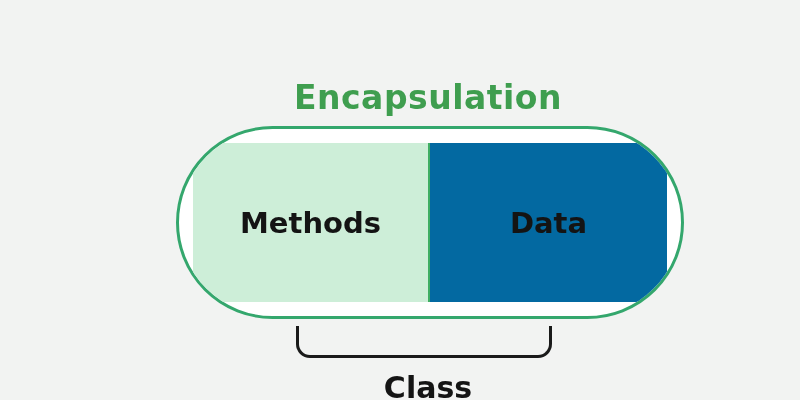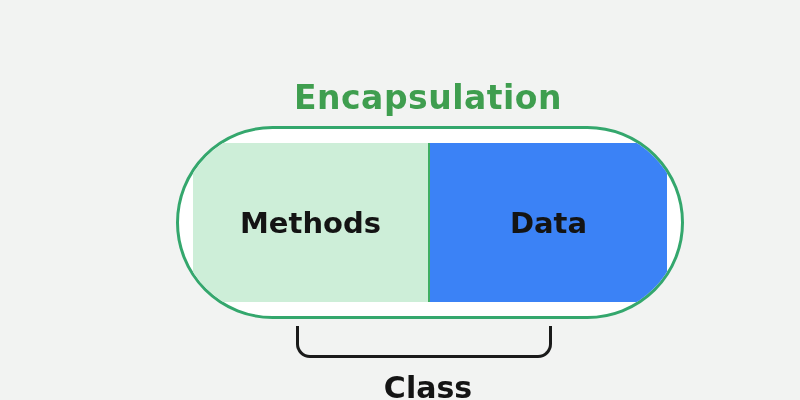--- a/index.html
+++ b/index.html
@@ -40,21 +40,21 @@
     align-items: center;
     justify-content: center;
   }
   .capsule-left {
     width: 50%;
     background: #cdeed8;
     border-right: 2px solid #3fae63;
   }
   .capsule-right {
     width: 50%;
-    background: #3b82f6;
+    background: #0369a1;
   }
   .half-label {
     font-size: 29px;
     font-weight: bold;
     color: #141414;
   }
   .bracket {
     position: absolute;
     left: 268px; top: 298px;
     width: 256px; height: 32px;

